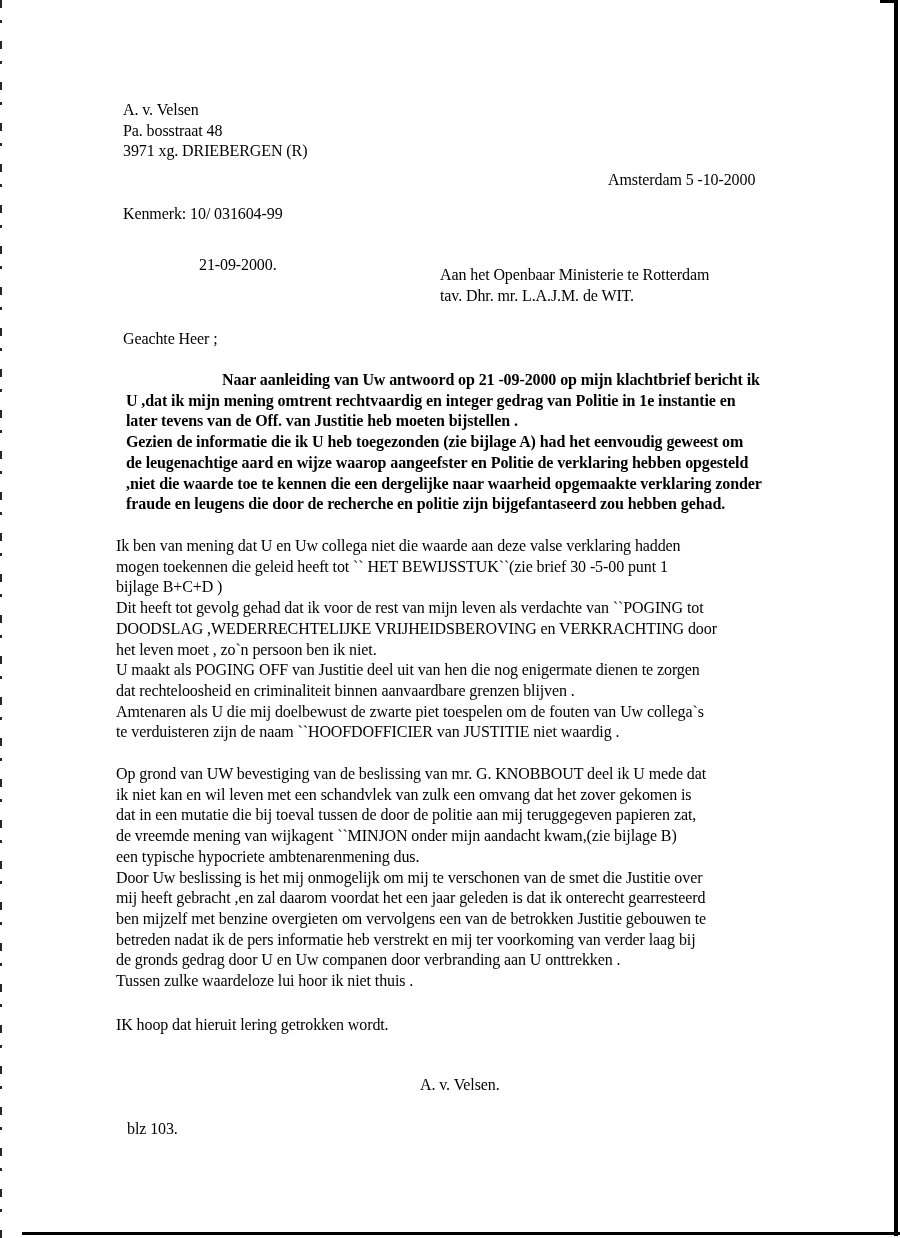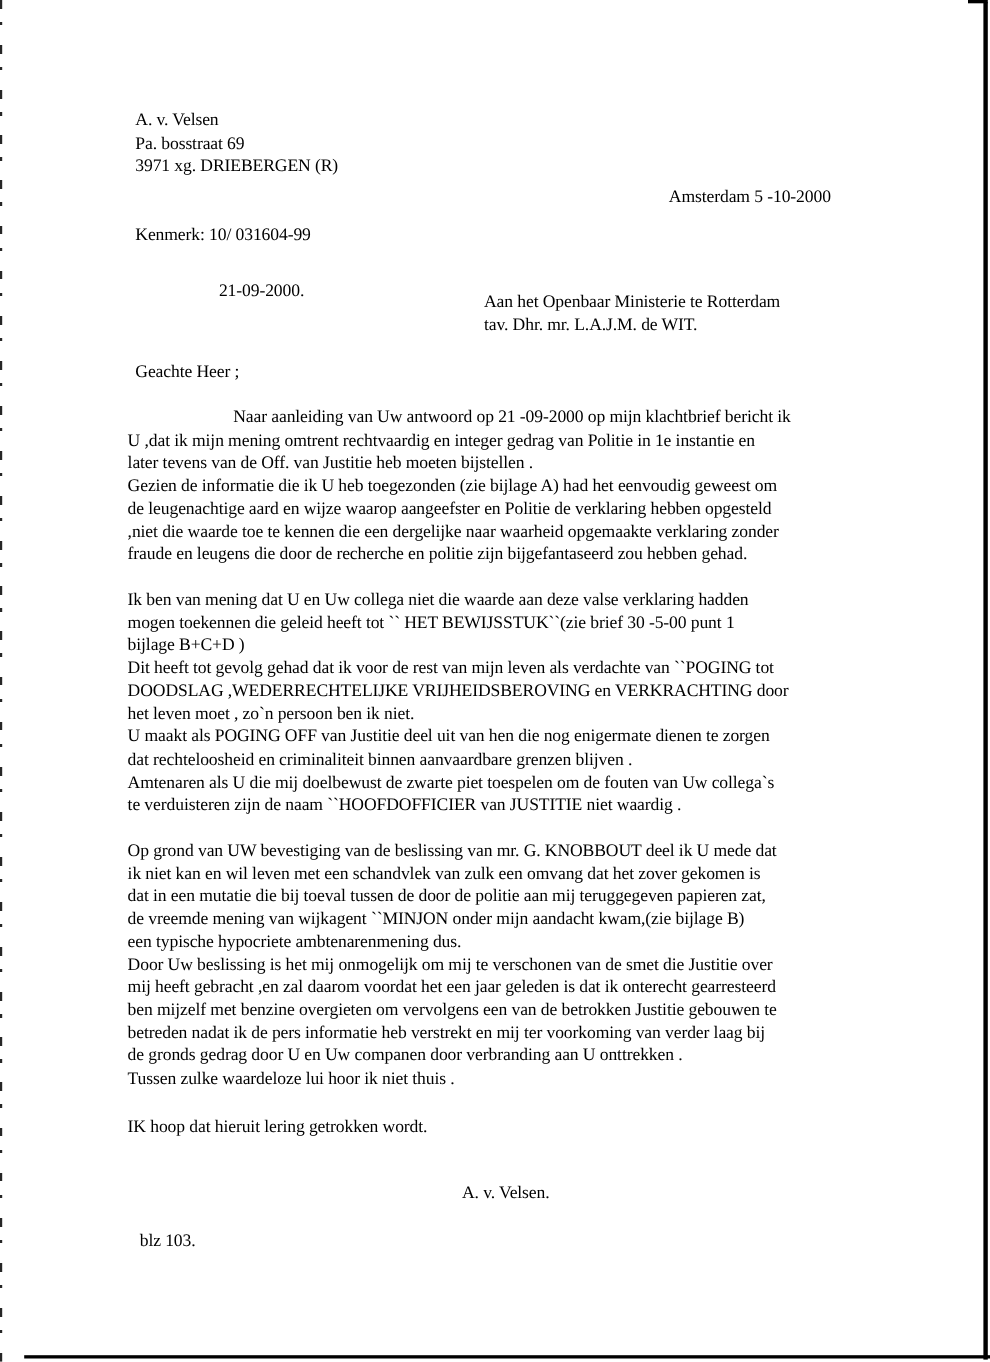--- a/index.html
+++ b/index.html
@@ -54,41 +54,41 @@
       white-space: nowrap;
       letter-spacing: -0.1px;
     }
     .line { display: block; }
     #sender { left: 123px; top: 100px; }
     #place-date { left: 608px; top: 141px; margin-top: 29px; }
     #reference { left: 123px; top: 204px; }
     #reference .ref-date { padding-left: 76px; margin-top: 30px; }
     #recipient { left: 440px; top: 265px; }
     #salutation { left: 123px; top: 329px; }
-    #para1 { left: 116px; top: 370px; width: 676px; white-space: normal; }
+    #para1 { left: 126px; top: 370px; width: 676px; white-space: normal; font-weight: bold; }
     #para1 .indent { padding-left: 96px; }
     #para2 { left: 116px; top: 536px; }
     #para3 { left: 116px; top: 764px; }
     #para4 { left: 116px; top: 1015px; }
     #signature { left: 420px; top: 1075px; }
     #page-number { left: 127px; top: 1101px; margin-top: 18px; }
   </style>
 </head>
 <body>
 
 <div class="page">
 
   <div class="scan-edge-left"></div>
   <div class="scan-edge-top-right"></div>
   <div class="scan-edge-right"></div>
   <div class="scan-edge-bottom"></div>
 
   <div id="sender" class="text">
     <span class="line">A. v. Velsen</span>
-    <span class="line">Pa. bosstraat 69</span>
+    <span class="line">Pa. bosstraat 48</span>
     <span class="line">3971 xg. DRIEBERGEN (R)</span>
   </div>
 
   <div id="place-date" class="text">Amsterdam 5 -10-2000</div>
 
   <div id="reference" class="text">
     <span class="line">Kenmerk: 10/ 031604-99</span>
     <span class="line ref-date">21-09-2000.</span>
   </div>
 

